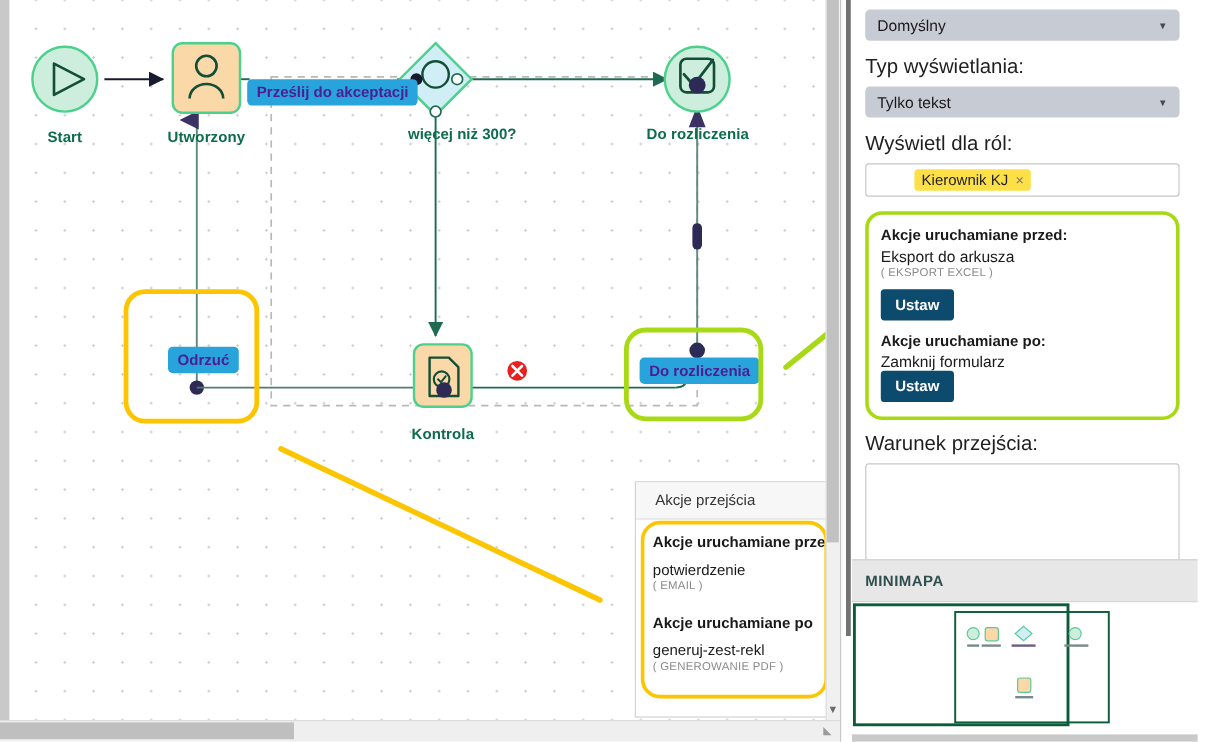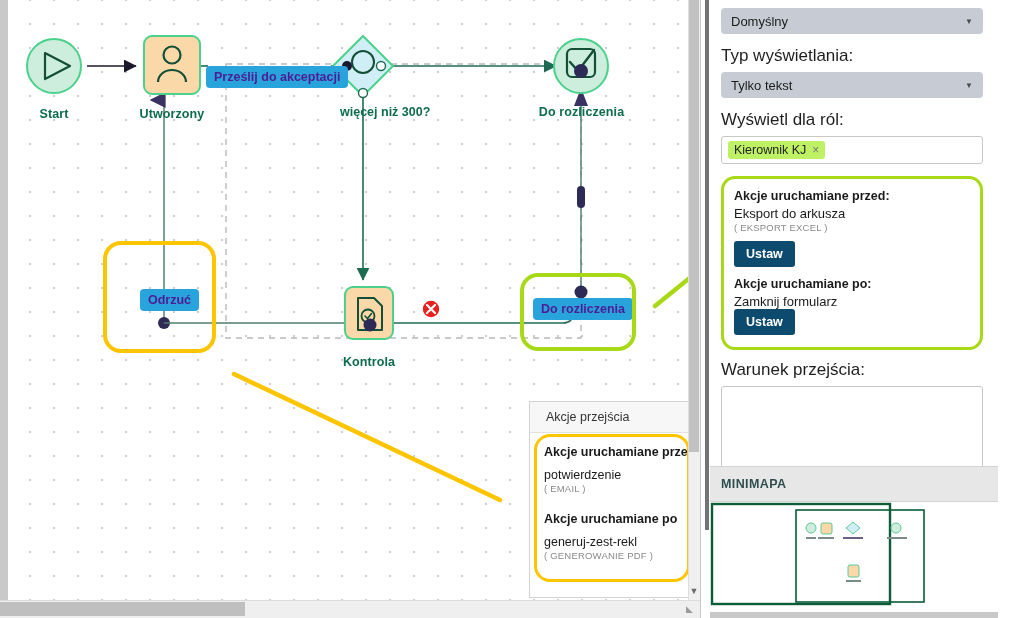--- a/index.html
+++ b/index.html
@@ -63,22 +63,22 @@
   .sel{position:relative;height:26px;background:#c7ccd4;border-radius:4px;
       display:flex;align-items:center;padding:0 10px;font-size:13px;color:#1a1a1a;
       margin-bottom:12px;}
   .sel .cap{flex:1;}
   .caret{font-size:8px;color:#4a4a4a;}
 
   .lbl{font-size:17px;font-weight:400;color:#1f1f1f;margin:0 0 6px 0;}
 
   #roles{height:26px;border:1px solid #c8c8c8;border-radius:3px;display:flex;
       align-items:center;padding:0 6px;margin-bottom:12px;background:#fff;}
-  .chip{background:#bef264;border-radius:3px;padding:2px 6px;font-size:12.5px;color:#222;
-      display:flex;align-items:flex-start;gap:6px;}
+  .chip{background:#fde047;border-radius:3px;padding:2px 6px;font-size:12.5px;color:#222;
+      display:flex;align-items:flex-start;gap:6px;margin-left:34px;}
   .chip .x{color:#777;font-size:12px;}
 
   #actions-box{position:relative;border:3px solid #a8d916;border-radius:14px;
       padding:10px 12px 12px 10px;margin-bottom:10px;box-sizing:border-box;}
   .ab-h{font-size:12.5px;font-weight:700;color:#1a1a1a;margin:0 0 3px 0;}
   .ab-v{font-size:13px;color:#1a1a1a;margin:0;}
   .ab-s{font-size:9.5px;color:#8a8a8a;margin:1px 0 8px 0;letter-spacing:.2px;}
   .btn-ustaw{display:inline-block;background:#0c4a6e;color:#fff;font-size:12.5px;font-weight:700;
       border-radius:3px;padding:6px 12px;margin-bottom:10px;}
 

